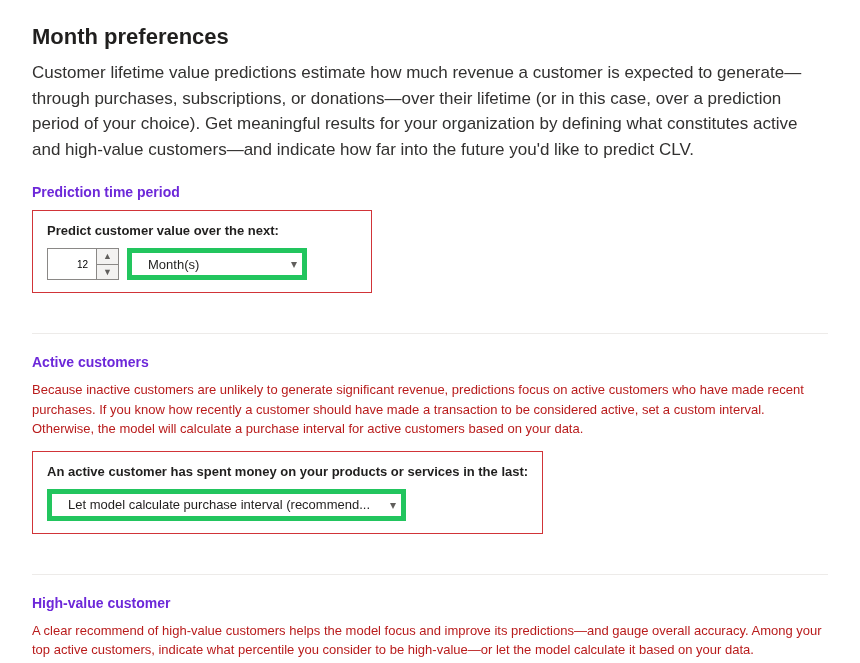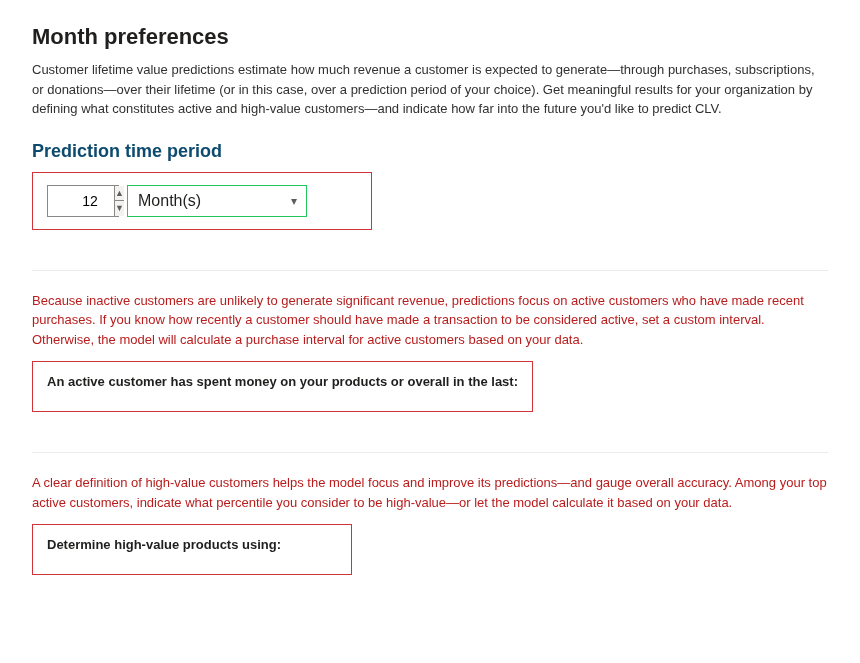--- a/index.html
+++ b/index.html
@@ -18,30 +18,30 @@
       padding: 24px 32px 16px 32px;
       overflow-y: auto;
     }
     h1 {
       font-size: 22px;
       font-weight: 600;
       margin-bottom: 10px;
       color: #201f1e;
     }
     .intro-text {
-      font-size: 13px;
+      font-size: 17px;
       color: #323130;
       line-height: 1.5;
       margin-bottom: 22px;
     }
     .section-title {
-      font-size: 18px;
+      font-size: 14px;
       font-weight: 600;
       margin-bottom: 10px;
-      color: #0c4a6e;
+      color: #6d28d9;
     }
     .section-desc {
       font-size: 13px;
       color: #b91c1c;
       line-height: 1.5;
       margin-bottom: 12px;
     }
     .bordered-box {
       border: 1.5px solid #d13438;
       padding: 12px 14px;
@@ -65,23 +65,22 @@
       align-items: stretch;
       border: 1px solid #8a8886;
       width: 72px;
       height: 32px;
     }
     .spinner-input input {
       width: 48px;
       border: none;
       outline: none;
       padding: 0 8px;
-      font-size: 14px;
-      text-align: center;
-      margin-left: 18px;
+      font-size: 10px;
+      text-align: right;
     }
     .spinner-arrows {
       display: flex;
       flex-direction: column;
       border-left: 1px solid #8a8886;
       width: 22px;
     }
     .spinner-arrow {
       flex: 1;
       display: flex;
@@ -96,24 +95,24 @@
     }
     .spinner-arrow:first-child {
       border-bottom: 1px solid #8a8886;
     }
     .select-wrapper {
       position: relative;
       display: inline-block;
     }
     .select-wrapper select {
       height: 32px;
-      border: 1px solid #22c55e;
+      border: 5px solid #22c55e;
       background: #fff;
-      padding: 0 30px 0 10px;
-      font-size: 16px;
+      padding: 0 30px 0 16px;
+      font-size: 13px;
       color: #201f1e;
       appearance: none;
       -webkit-appearance: none;
       cursor: pointer;
       outline: none;
       min-width: 180px;
     }
     .select-wrapper::after {
       content: '▾';
       position: absolute;
@@ -143,20 +142,21 @@
 </head>
 <body>
 
 <div class="main-content">
   <h1>Month preferences</h1>
   <p class="intro-text">Customer lifetime value predictions estimate how much revenue a customer is expected to generate—through purchases, subscriptions, or donations—over their lifetime (or in this case, over a prediction period of your choice). Get meaningful results for your organization by defining what constitutes active and high-value customers—and indicate how far into the future you'd like to predict CLV.</p>
 
   <div class="section-block">
     <div class="section-title">Prediction time period</div>
     <div class="bordered-box">
+      <div class="bordered-box-label">Predict customer value over the next:</div>
       <div class="row-controls">
         <div class="spinner-input">
           <input type="text" value="12" style="">
           <div class="spinner-arrows">
             <button class="spinner-arrow">▲</button>
             <button class="spinner-arrow">▼</button>
           </div>
         </div>
         <div class="select-wrapper">
           <select>
@@ -165,30 +165,38 @@
             <option>Day(s)</option>
           </select>
         </div>
       </div>
     </div>
   </div>
 
   <hr class="section-divider">
 
   <div class="section-block">
+    <div class="section-title">Active customers</div>
     <p class="section-desc">Because inactive customers are unlikely to generate significant revenue, predictions focus on active customers who have made recent purchases. If you know how recently a customer should have made a transaction to be considered active, set a custom interval. Otherwise, the model will calculate a purchase interval for active customers based on your data.</p>
     <div class="bordered-box" style="min-width:420px;">
-      <div class="bordered-box-label">An active customer has spent money on your products or overall in the last:</div>
+      <div class="bordered-box-label">An active customer has spent money on your products or services in the last:</div>
+      <div class="select-wrapper">
+        <select style="min-width:280px;">
+          <option>Let model calculate purchase interval (recommend...</option>
+          <option>Custom interval</option>
+        </select>
+      </div>
     </div>
   </div>
 
   <hr class="section-divider">
 
   <div class="section-block">
-    <p class="section-desc">A clear definition of high-value customers helps the model focus and improve its predictions—and gauge overall accuracy. Among your top active customers, indicate what percentile you consider to be high-value—or let the model calculate it based on your data.</p>
+    <div class="section-title">High-value customer</div>
+    <p class="section-desc">A clear recommend of high-value customers helps the model focus and improve its predictions—and gauge overall accuracy. Among your top active customers, indicate what percentile you consider to be high-value—or let the model calculate it based on your data.</p>
     <div class="high-value-box">
       <div class="bordered-box-label">Determine high-value products using:</div>
       
     </div>
     
     
   </div>
 </div>
 
 </body></html>

